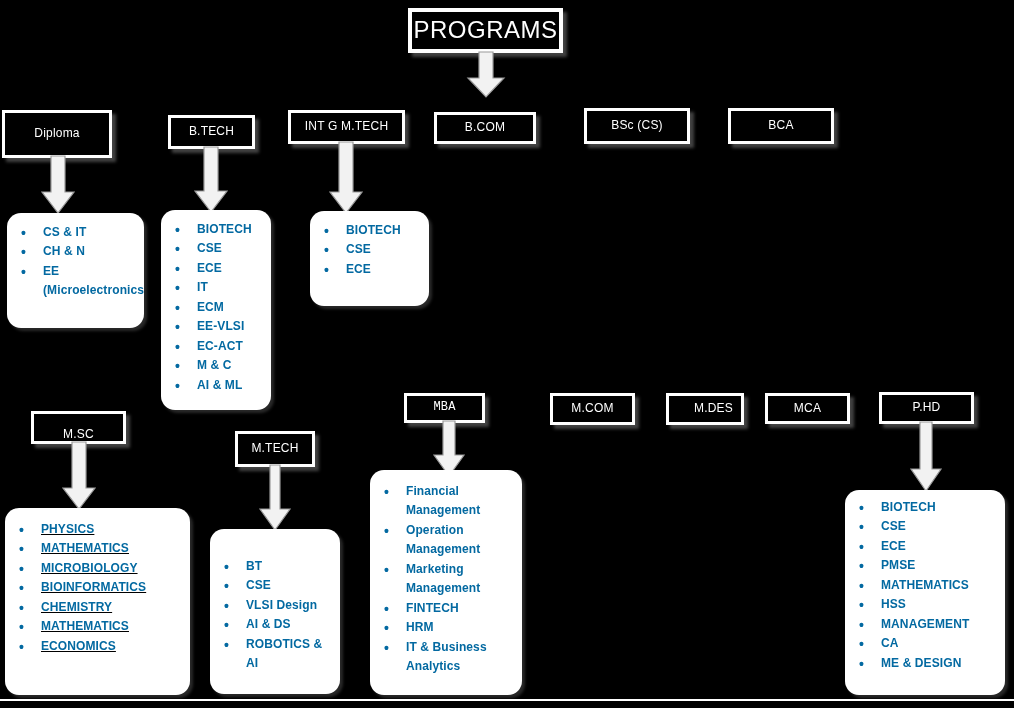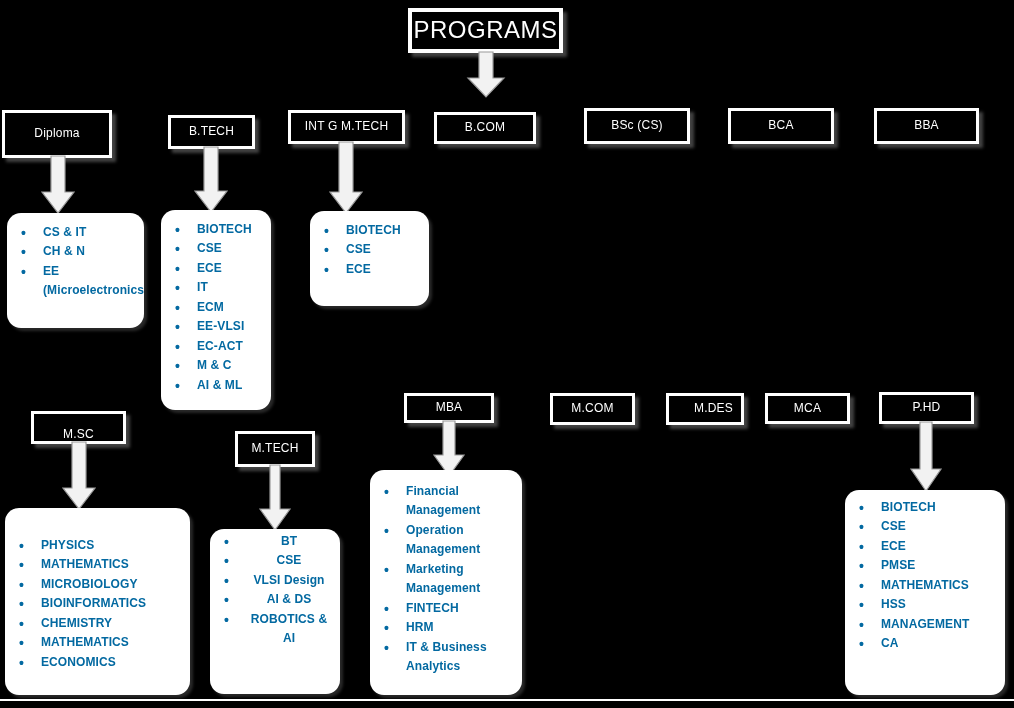--- a/index.html
+++ b/index.html
@@ -125,23 +125,20 @@
   </div>
 
   <div class="node lvl" style="left:584px; top:108px; width:106px; height:36px;">
     <span>BSc (CS)</span>
   </div>
 
   <div class="node lvl" style="left:728px; top:108px; width:106px; height:36px;">
     <span>BCA</span>
   </div>
 
-  <div class="node lvl" style="left:874px; top:108px; width:105px; height:36px;">
-    <span>BBA</span>
-  </div>
 
   <div class="arrow" style="left:40px; top:156px; width:36px; height:58px;">
     <svg width="36" height="58" viewBox="0 0 36 58">
       <polygon points="11,0 25,0 25,36 34,36 18,57 2,36 11,36" fill="#f2f2f2" stroke="#9a9a9a" stroke-width="1.2"></polygon>
     </svg>
   </div>
 
   <div class="arrow" style="left:193px; top:147px; width:36px; height:66px;">
     <svg width="36" height="66" viewBox="0 0 36 66">
       <polygon points="11,0 25,0 25,44 34,44 18,65 2,44 11,44" fill="#f2f2f2" stroke="#9a9a9a" stroke-width="1.2"></polygon>
@@ -185,21 +182,21 @@
   </div>
 
   <div class="node lvl" style="left:31px; top:411px; width:95px; height:33px;align-items:flex-end;">
     <span>M.SC</span>
   </div>
 
   <div class="node lvl" style="left:235px; top:431px; width:80px; height:36px;">
     <span>M.TECH</span>
   </div>
 
-  <div class="node lvl" style="left:404px; top:393px; width:90px; height:30px;">
+  <div class="node lvl" style="left:404px; top:393px; width:81px; height:30px;font-family:Liberation Mono, monospace;">
     <span>MBA</span>
   </div>
 
   <div class="node lvl" style="left:550px; top:393px; width:85px; height:32px;">
     <span>M.COM</span>
   </div>
 
   <div class="node lvl" style="left:666px; top:393px; width:78px; height:32px;padding-left:17px;">
     <span>M.DES</span>
   </div>
@@ -230,33 +227,33 @@
     </svg>
   </div>
 
   <div class="arrow" style="left:909px; top:422px; width:34px; height:70px;">
     <svg width="34" height="70" viewBox="0 0 34 70">
       <polygon points="11,0 23,0 23,47 32,47 17,69 2,47 11,47" fill="#f2f2f2" stroke="#9a9a9a" stroke-width="1.2"></polygon>
     </svg>
   </div>
 
   <div class="card" style="left:5px; top:508px; width:185px; height:187px;">
-    <ul style="padding-top:28px;">
+    <ul style="padding-top:12px;text-decoration:underline;">
       <li>PHYSICS</li>
       <li>MATHEMATICS</li>
       <li>MICROBIOLOGY</li>
       <li>BIOINFORMATICS</li>
       <li>CHEMISTRY</li>
       <li>MATHEMATICS</li>
       <li>ECONOMICS</li>
     </ul>
   </div>
 
   <div class="card" style="left:210px; top:529px; width:130px; height:165px;">
-    <ul style="padding-top:3px;text-align:center;">
+    <ul style="padding-top:28px;">
       <li>BT</li>
       <li>CSE</li>
       <li>VLSI Design</li>
       <li>AI &amp; DS</li>
       <li>ROBOTICS &amp; AI</li>
     </ul>
   </div>
 
   <div class="card" style="left:370px; top:470px; width:152px; height:225px;border-radius:14px;">
     <ul style="padding-top:12px;">
@@ -272,18 +269,19 @@
   <div class="card" style="left:845px; top:490px; width:160px; height:205px;">
     <ul style="padding-top:8px;">
       <li>BIOTECH</li>
       <li>CSE</li>
       <li>ECE</li>
       <li>PMSE</li>
       <li>MATHEMATICS</li>
       <li>HSS</li>
       <li>MANAGEMENT</li>
       <li>CA</li>
+      <li>ME &amp; DESIGN</li>
     </ul>
   </div>
 
   <div class="baseline" style="top:699px;"></div>
 
 </div>
 
 </body></html>

